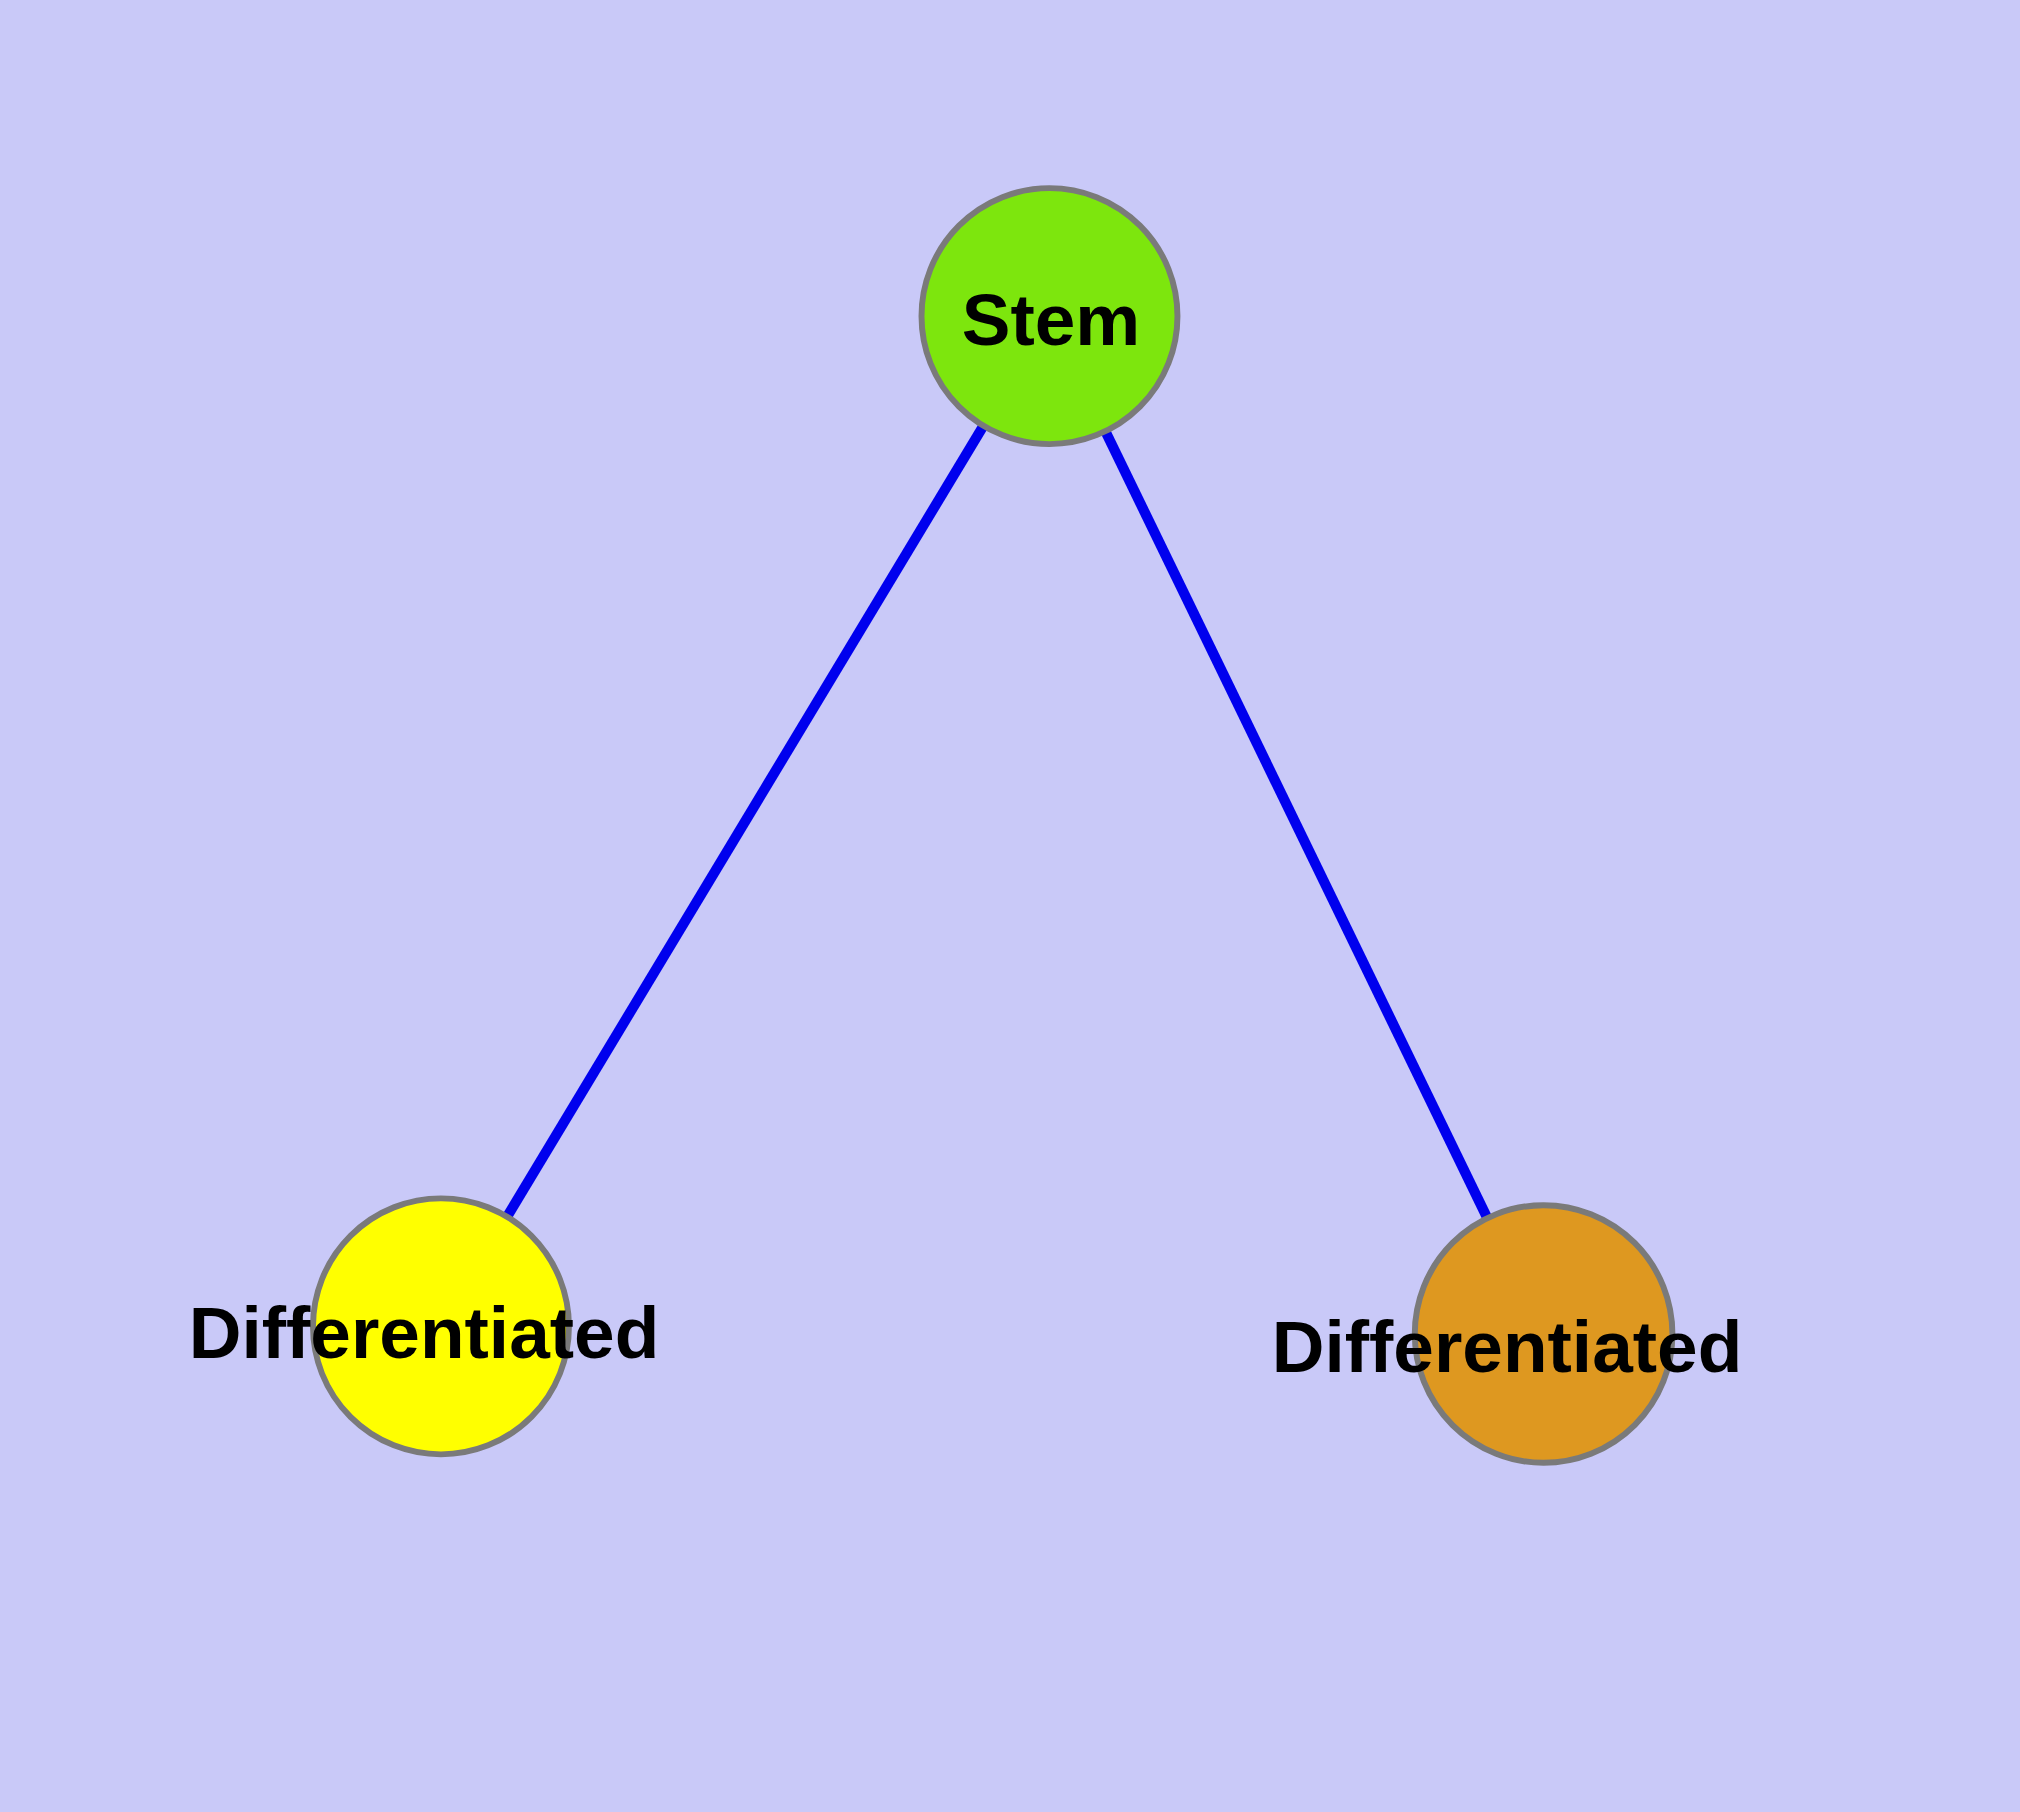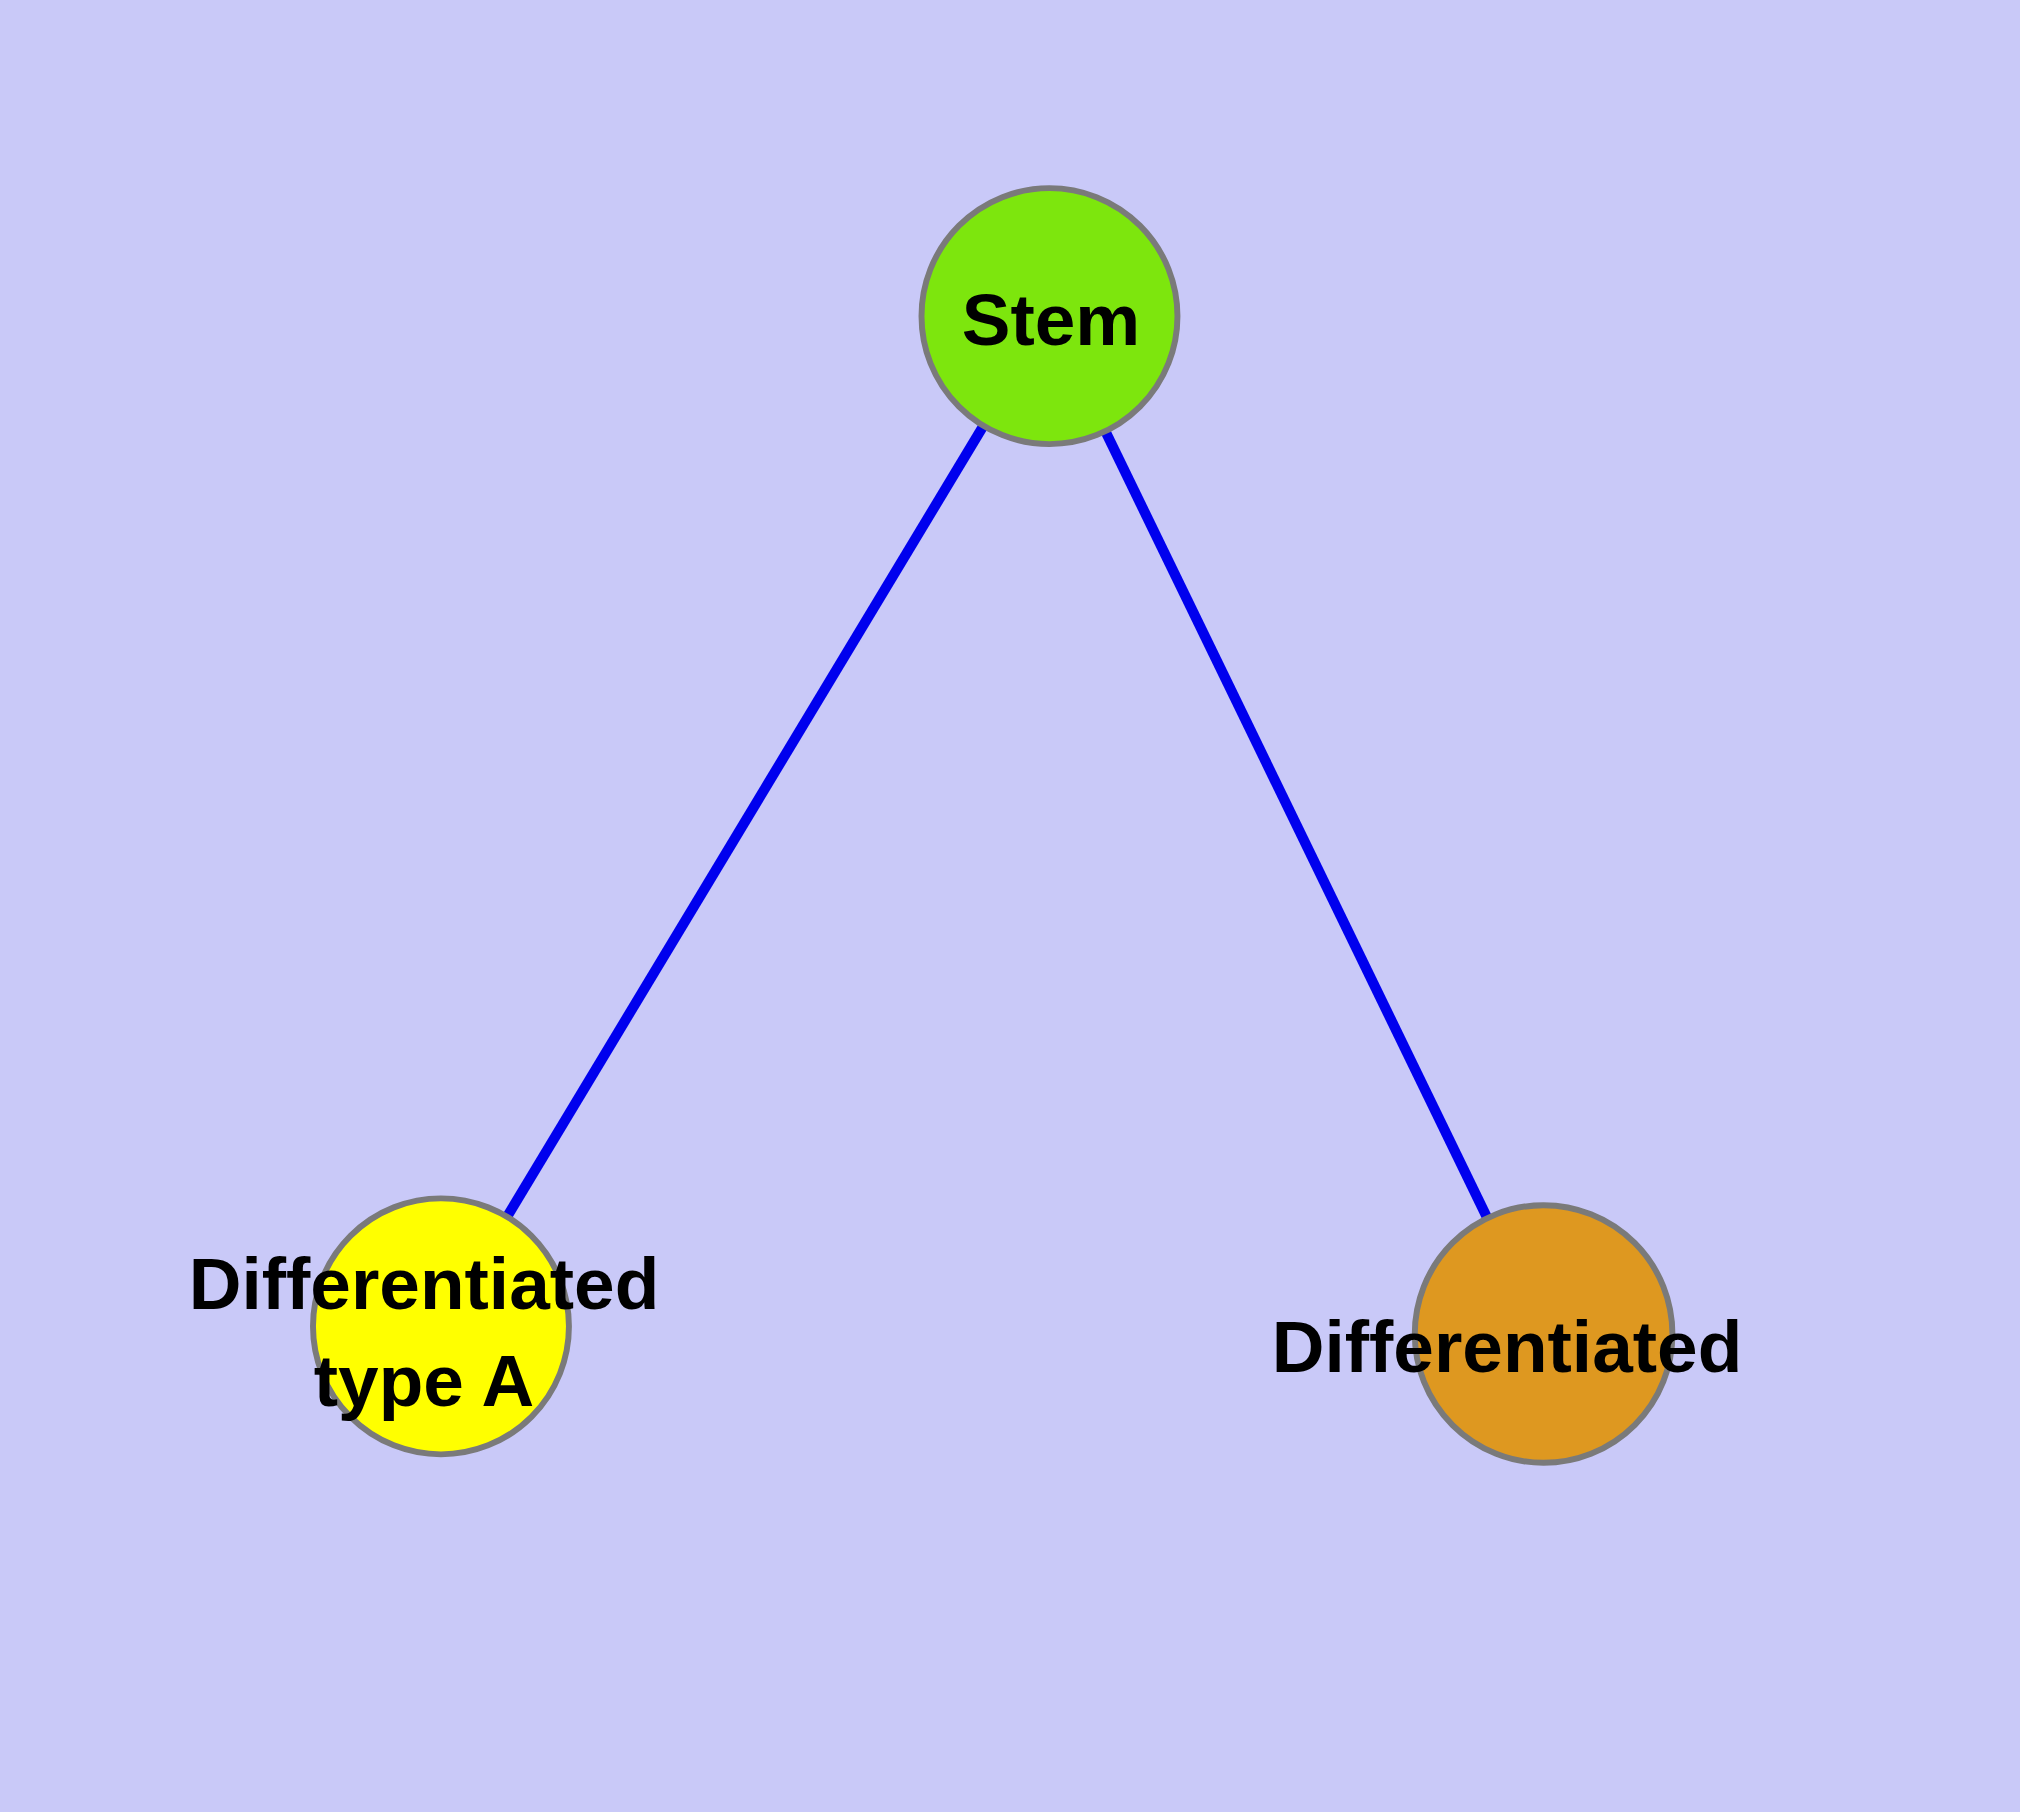--- a/index.html
+++ b/index.html
@@ -50,21 +50,20 @@
     <circle cx="520" cy="1565" r="151" fill="#ffff00" stroke="#7a7a7a" stroke-width="7"></circle>
     <circle cx="1821" cy="1574" r="152" fill="#de9820" stroke="#7a7a7a" stroke-width="7"></circle>
   </svg>
 
   <div class="node-label" style="left: 1051px; top: 319px; color: rgb(0, 0, 0);">
     <span class="line">Stem</span>
   </div>
 
   <div class="node-label" style="left: 424px; top: 1332px; color: rgb(0, 0, 0);">
     <span class="line">Differentiated</span>
-    <span class="line">type A</span>
   </div>
 
   <div class="node-label" style="left: 1507px; top: 1346px; color: rgb(0, 0, 0);">
     <span class="line">Differentiated</span>
   </div>
 
 </div>
 
 
 </body></html>

